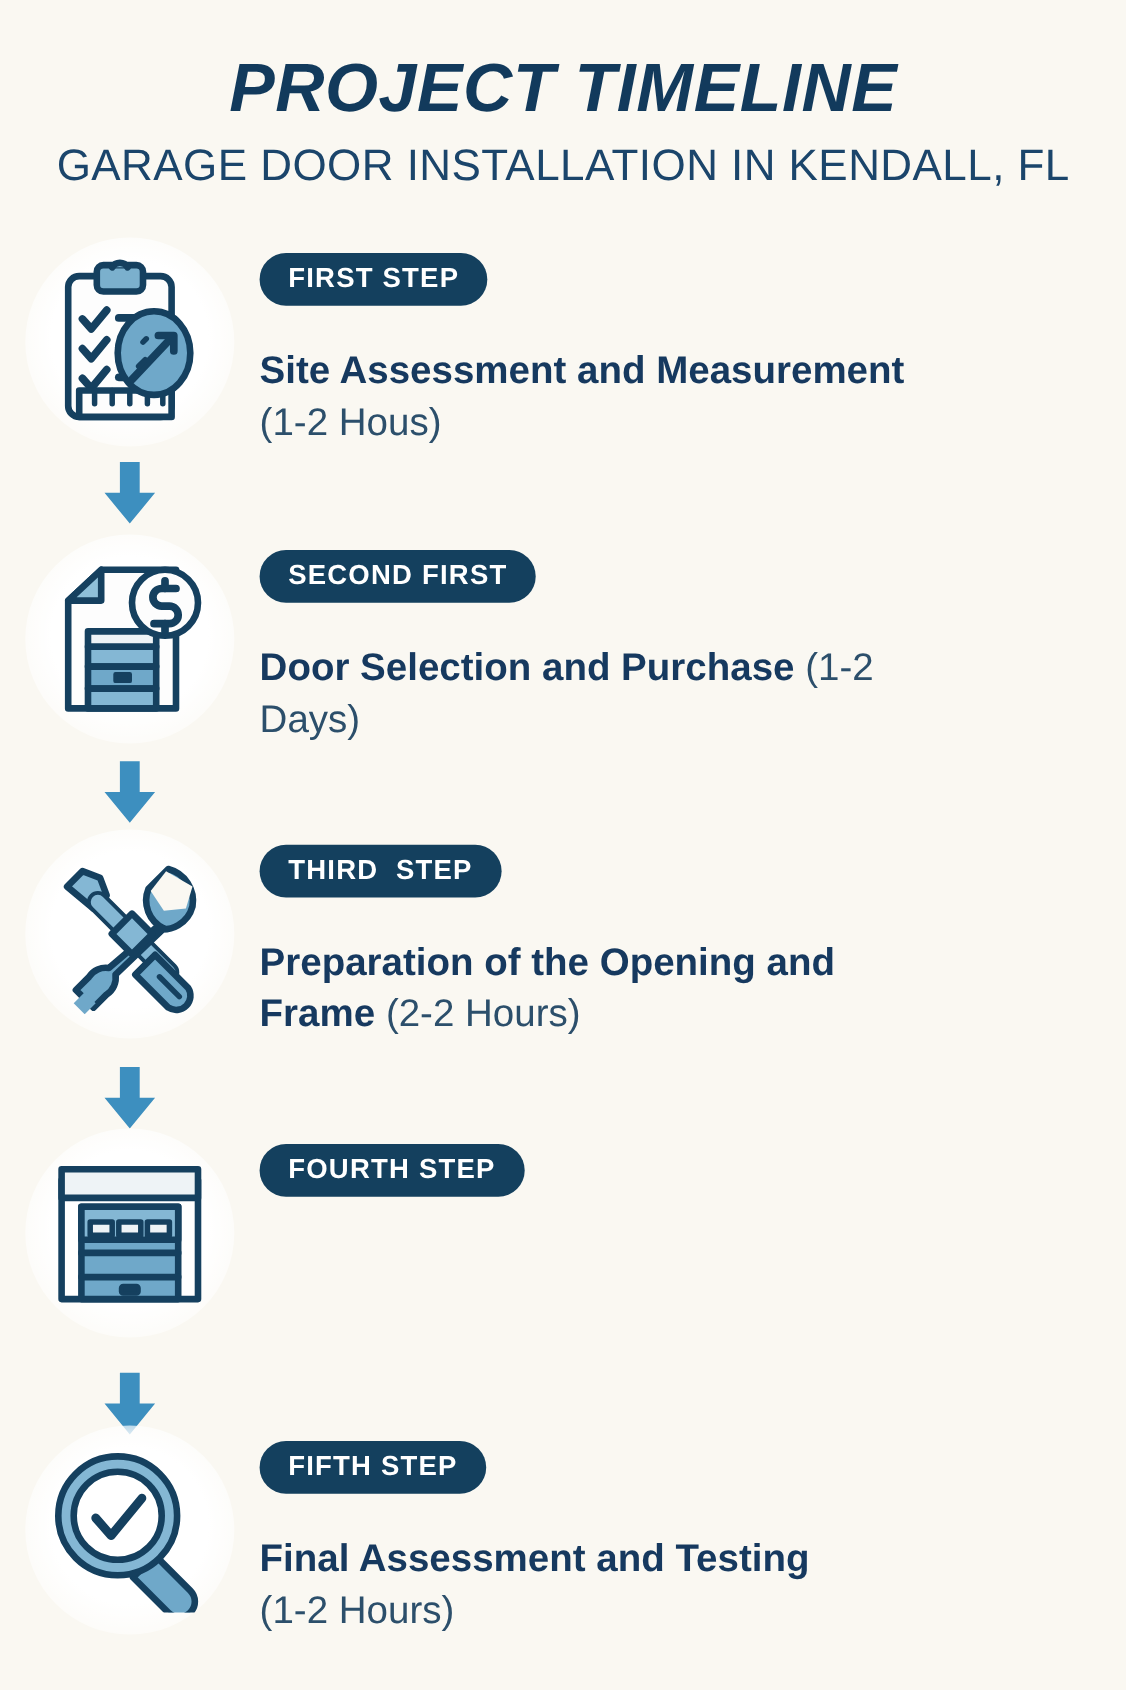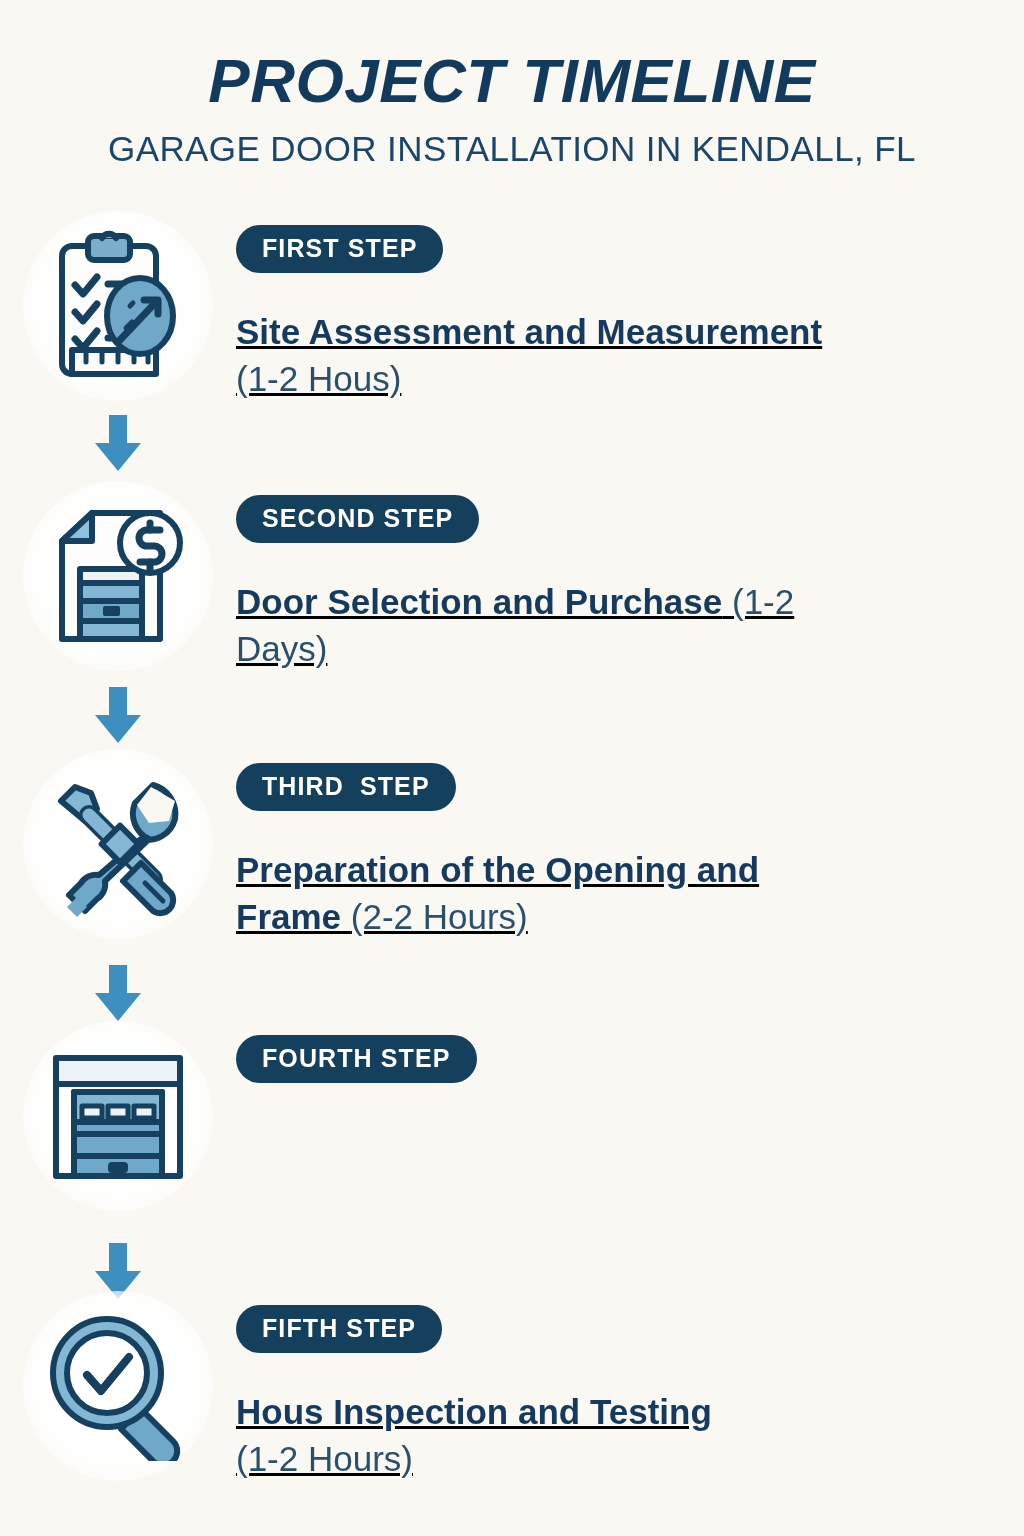--- a/index.html
+++ b/index.html
@@ -24,21 +24,21 @@
     font-size: 62px;
     font-weight: bold;
     letter-spacing: 0.5px;
     color: #123a5c;
     line-height: 1.05;
     margin: 0;
     text-transform: uppercase;
     font-style: italic;
   }
   .sub-title {
-    font-size: 35px;
+    font-size: 40px;
     font-weight: normal;
     letter-spacing: 0.4px;
     color: #1b456b;
     margin: 16px 0 0 0;
     text-transform: uppercase;
   }
 
   
   .timeline {
     position: relative;
@@ -70,21 +70,20 @@
     display: flex;
     align-items: center;
     justify-content: center;
     margin-top: -8px;
   }
   .icon-halo svg { display: block; }
 
   .step-body {
     padding-top: 10px;
     flex: 1;
-    text-decoration: underline;
   }
 
   .badge {
     display: inline-block;
     background: #14405e;
     color: #ffffff;
     font-size: 25px;
     font-weight: bold;
     letter-spacing: 1.1px;
     padding: 11px 26px 12px 26px;
@@ -188,21 +187,21 @@
             <rect x="57" y="107" width="13" height="6" fill="#15405f" stroke-width="4"></rect>
 
             <circle cx="102" cy="42" r="30" fill="#fdfdfd"></circle>
             <path d="M112 29 h-13 a8 8 0 0 0 0 16 h7 a8 8 0 0 1 0 16 h-14" stroke-width="7"></path>
             <path d="M102 22 v7 M102 61 v7" stroke-width="7"></path>
           </g>
         </svg>
       </div>
     </div>
     <div class="step-body">
-      <span class="badge">SECOND STEP</span>
+      <span class="badge">SECOND FIRST</span>
       <div class="step-title">
         <span>Door Selection and Purchase</span>
         <span class="dur">(1-2 Days)</span>
       </div>
     </div>
   </div>
 
   <div class="arrow" style="top:470px;">
     <svg width="62" height="62" viewBox="0 0 62 62">
       <path d="M22 2 h18 v28 h14 L31 58 L8 30 h14 z" fill="#3d8fbf"></path>
@@ -295,19 +294,19 @@
             <circle cx="62" cy="62" r="40" fill="#ffffff"></circle>
 
             <path d="M42 64 l14 16 l28 -34" stroke-width="8" fill="none"></path>
           </g>
         </svg>
       </div>
     </div>
     <div class="step-body">
       <span class="badge">FIFTH STEP</span>
       <div class="step-title" style="max-width:640px;">
-        <span>Hous Inspection and Testing</span><br>
+        <span>Final Assessment and Testing</span><br>
         <span class="dur">(1-2 Hours)</span>
       </div>
     </div>
   </div>
 
 </div>
 
 </body></html>

